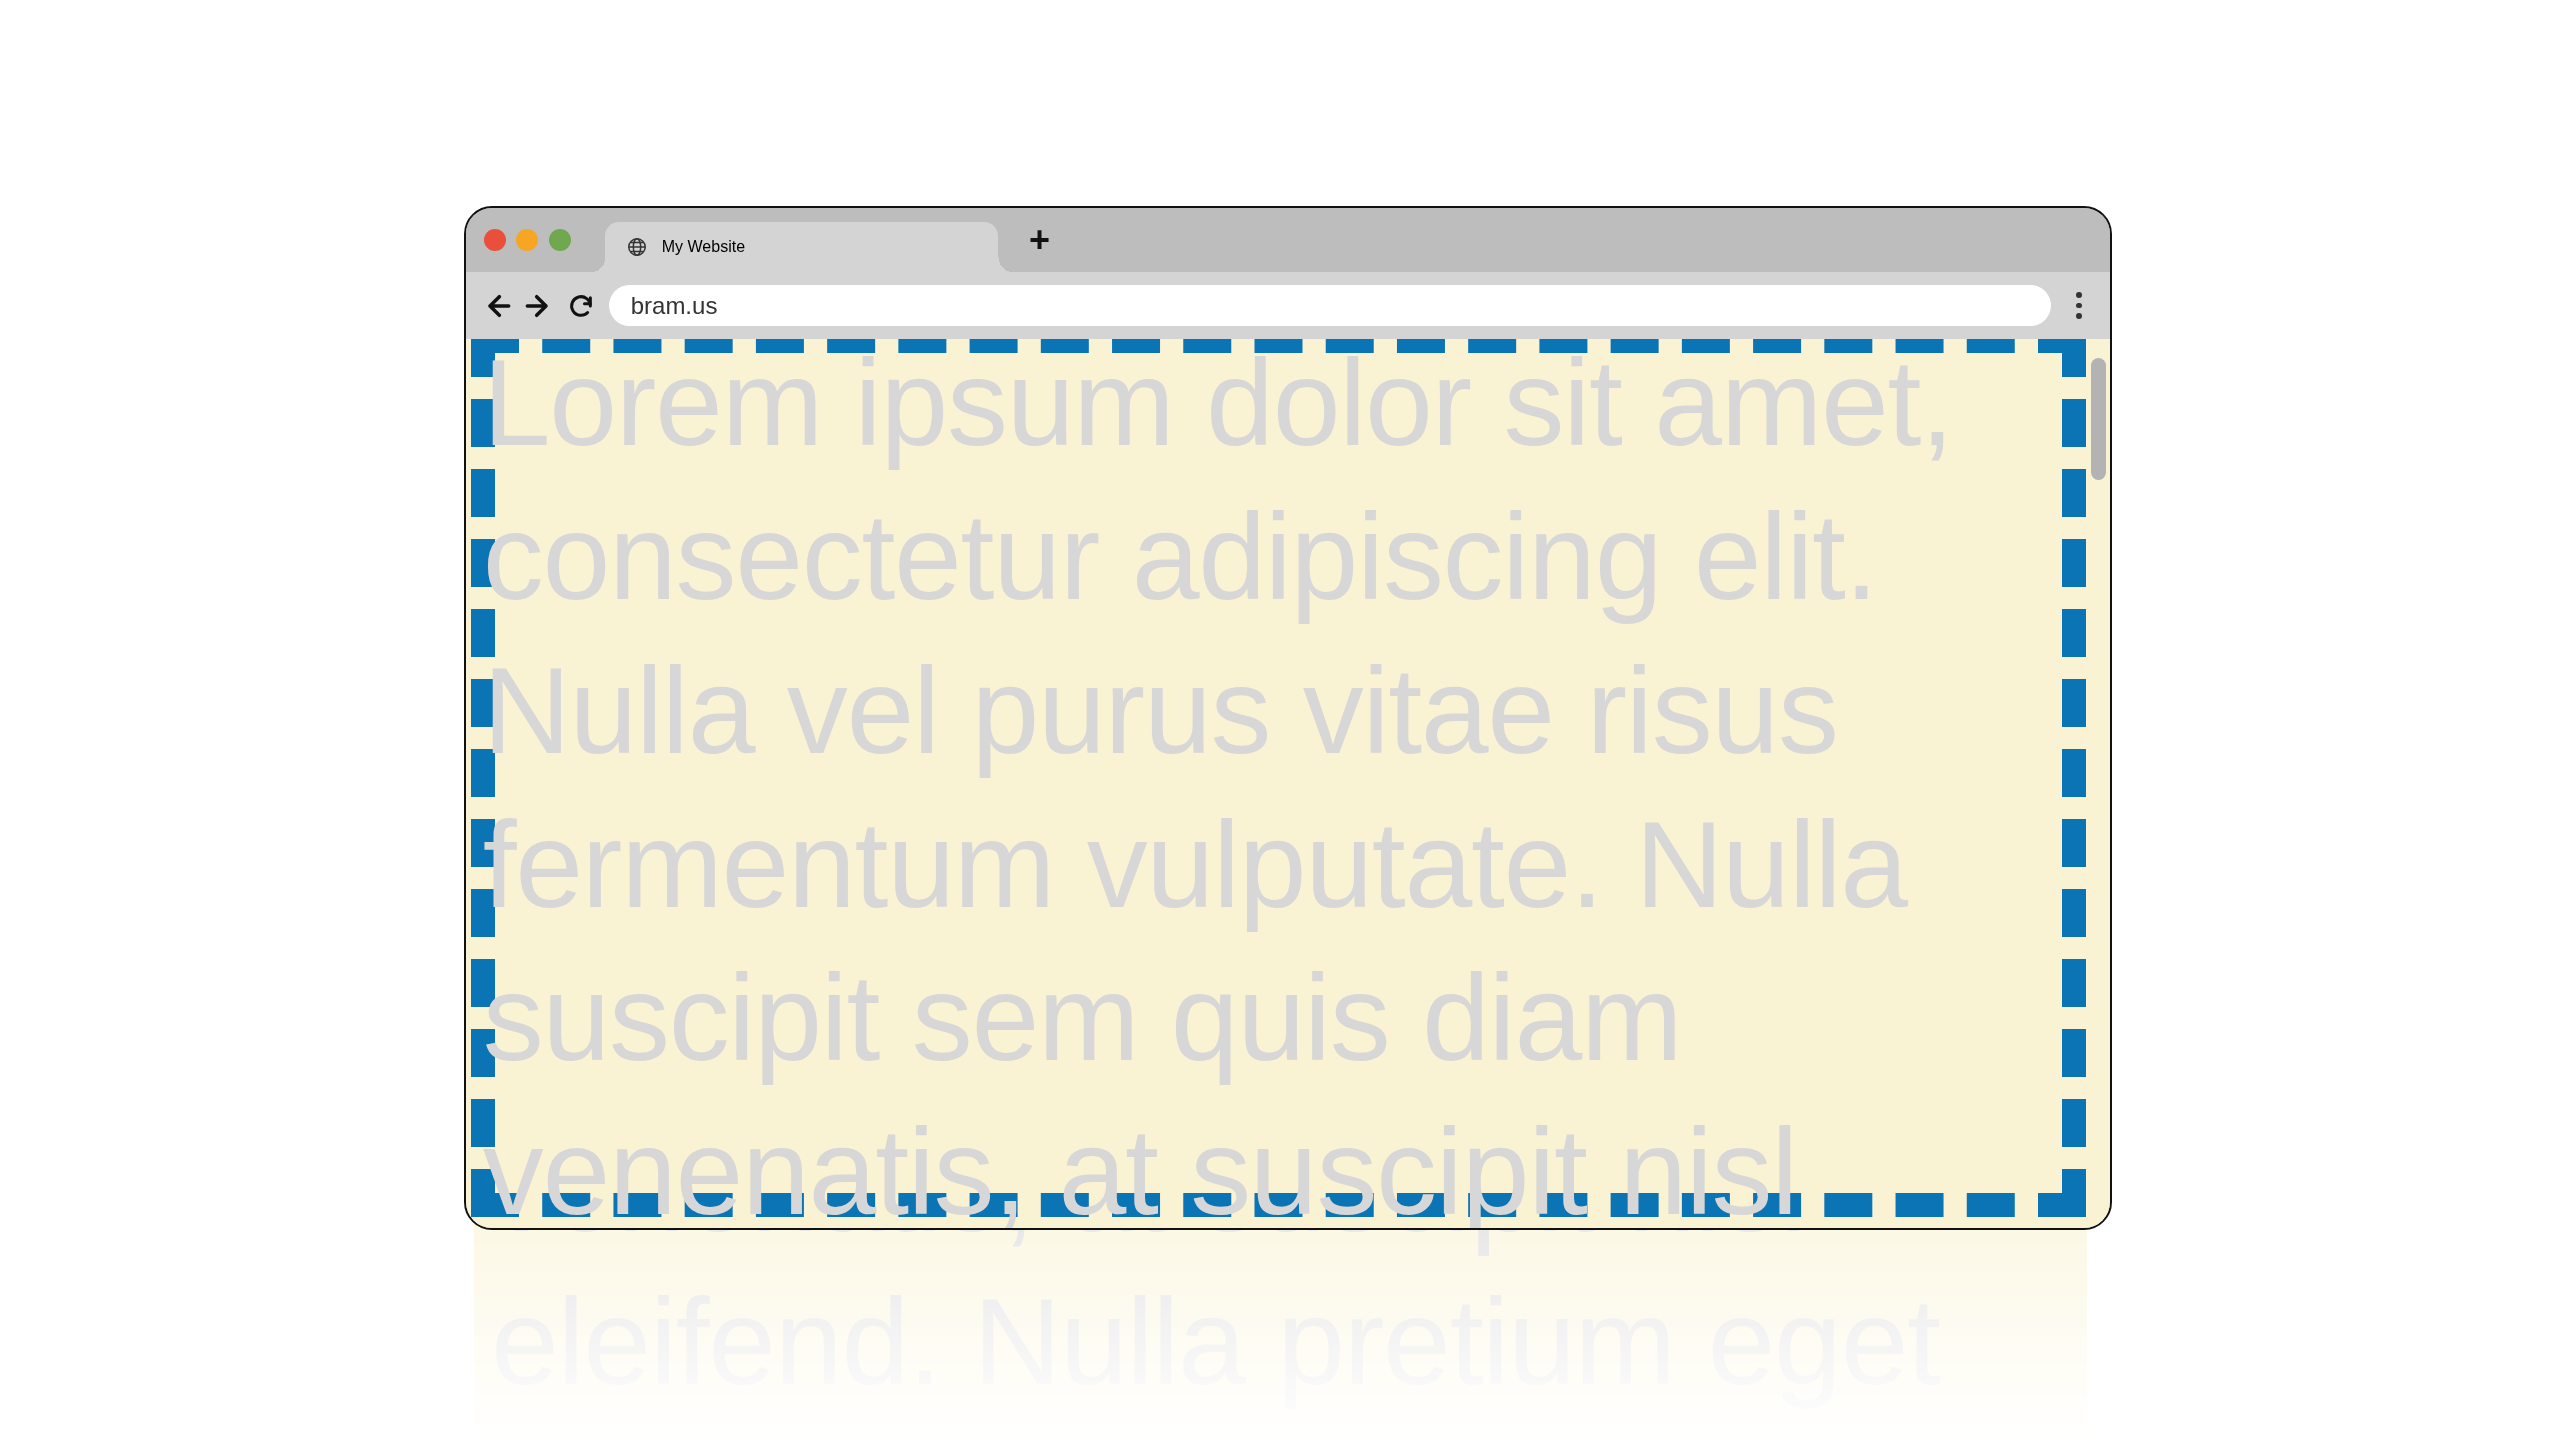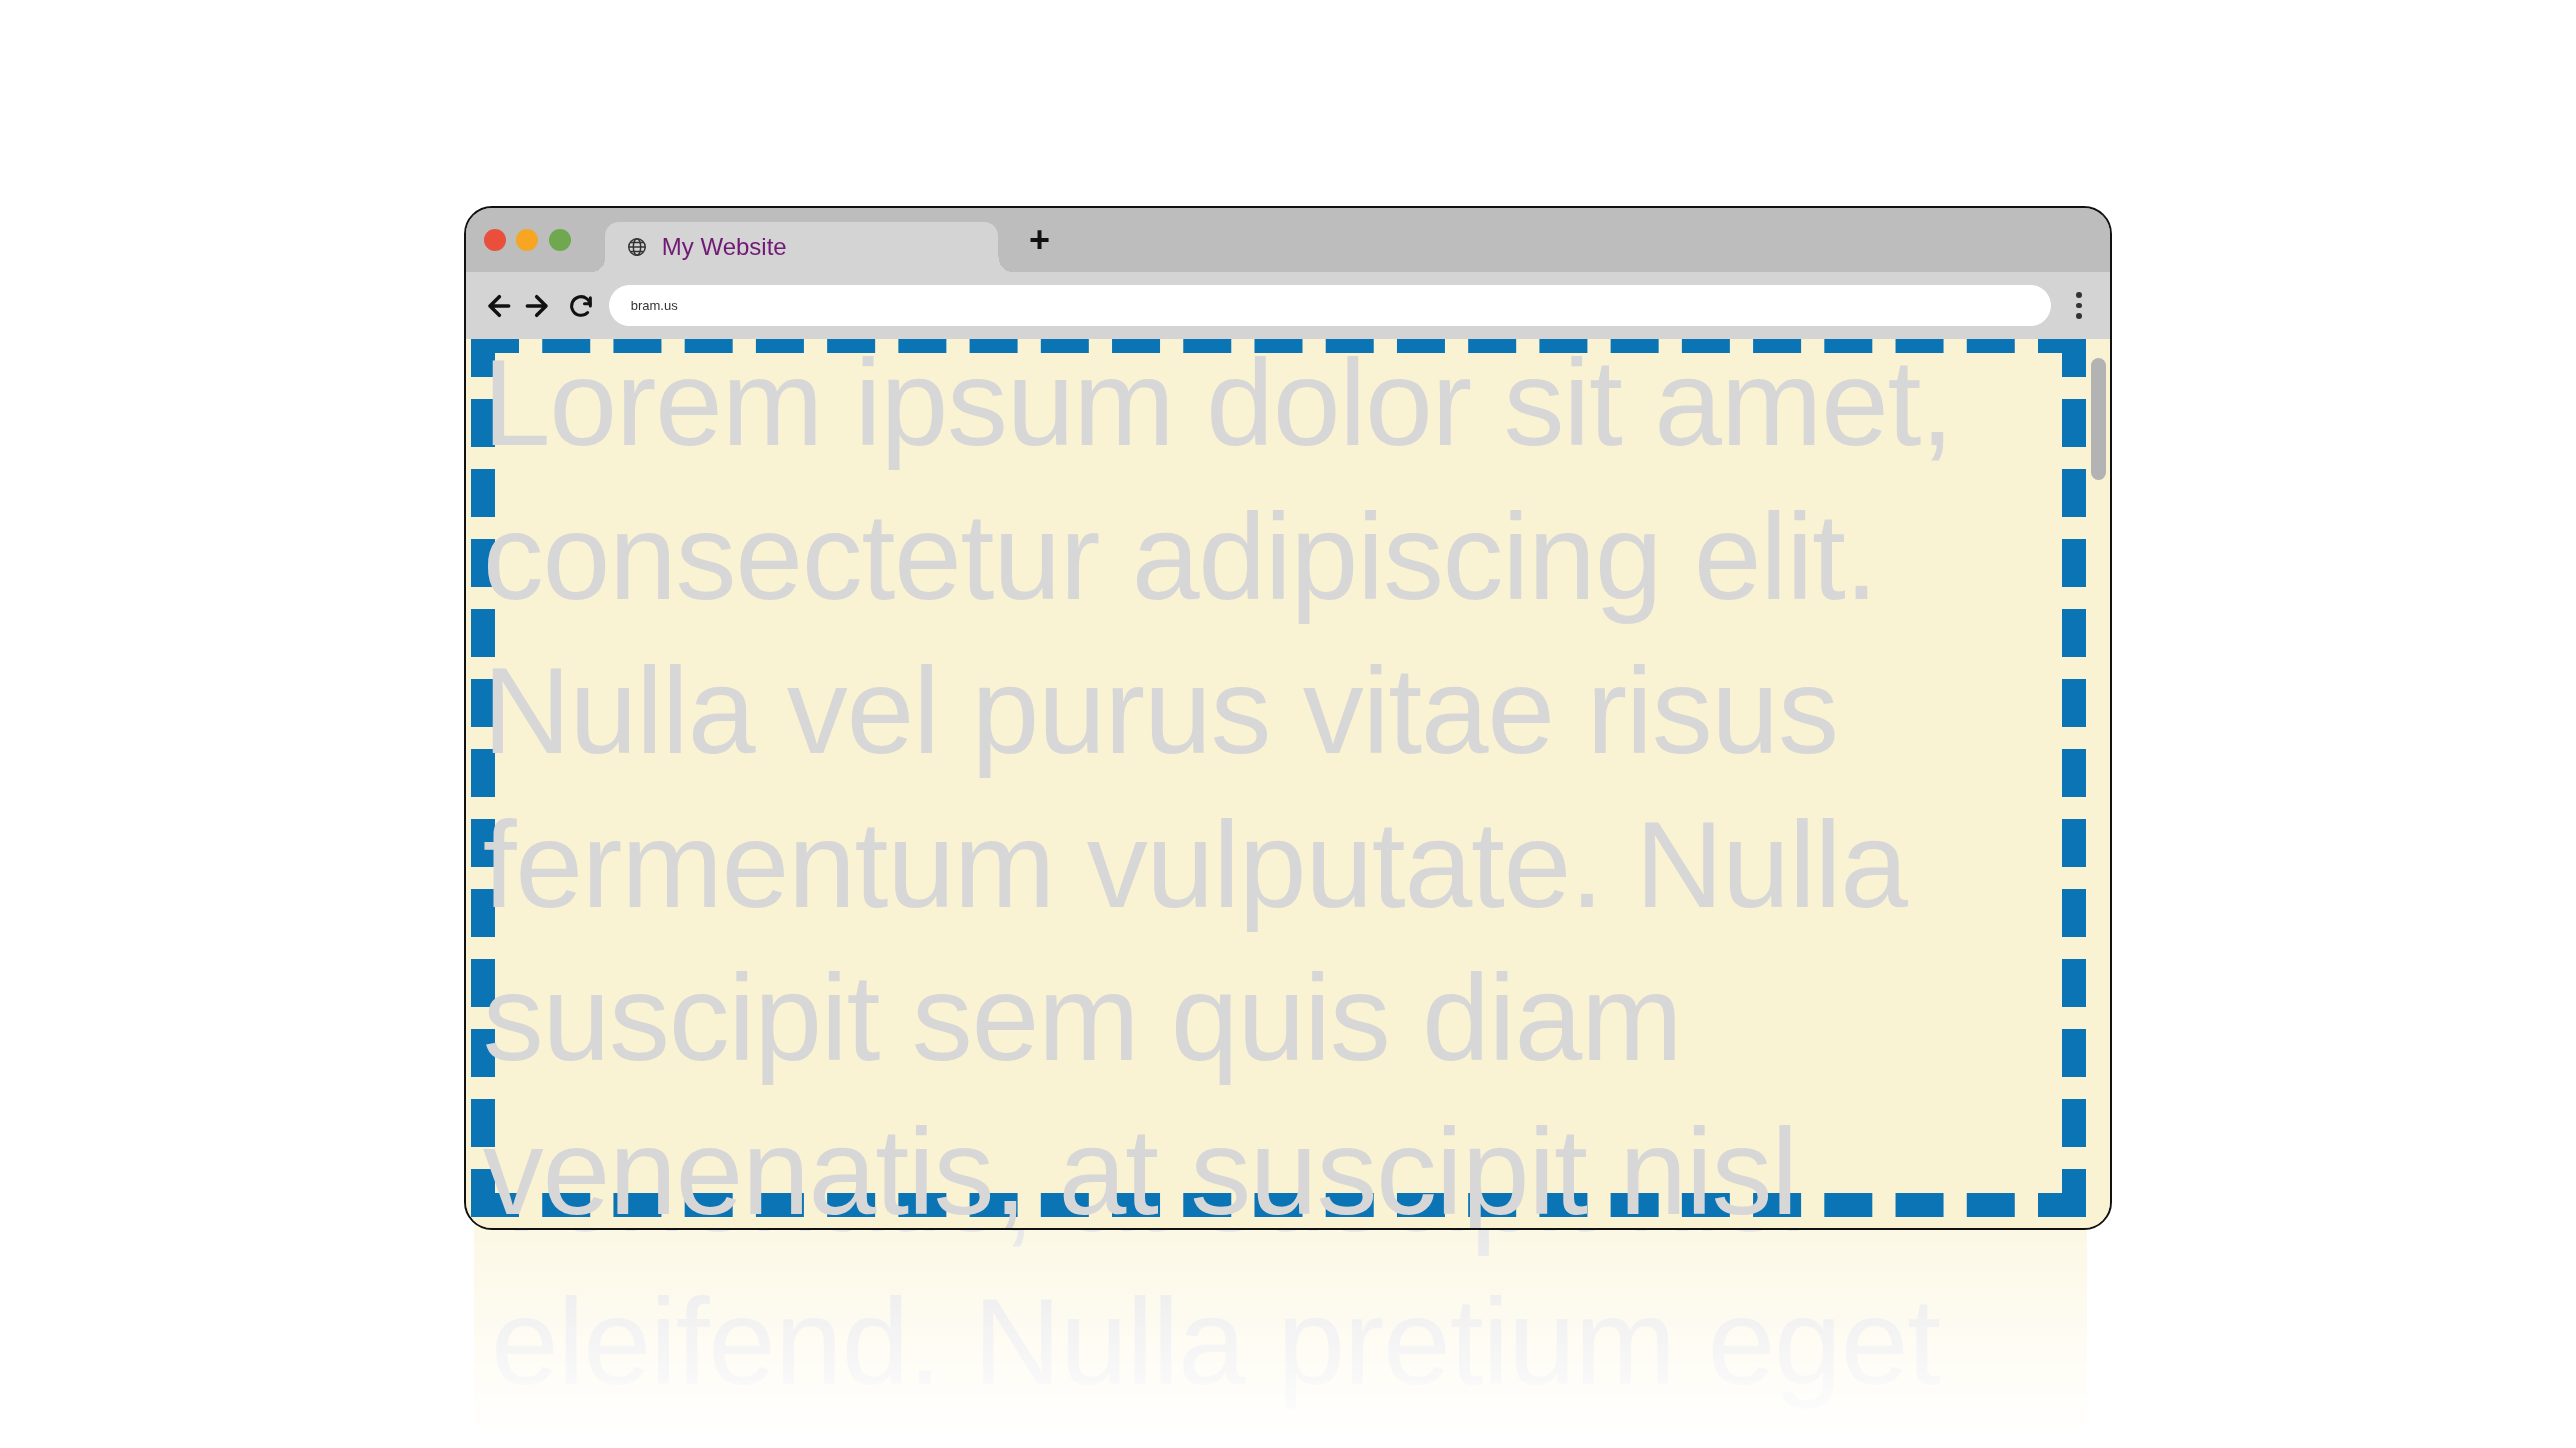--- a/index.html
+++ b/index.html
@@ -76,21 +76,21 @@
   .tab::before, .tab::after{
     content:"";
     position:absolute;
     bottom:0;
     width:15.5px;height:15.5px;
     background:#d4d4d4;
   }
   .tab::before{ left:-15.5px; -webkit-mask:radial-gradient(circle at 0 0,transparent 15.5px,#000 15.5px); mask:radial-gradient(circle at 0 0,transparent 15.5px,#000 15.5px);}
   .tab::after { right:-15.5px;-webkit-mask:radial-gradient(circle at 100% 0,transparent 15.5px,#000 15.5px); mask:radial-gradient(circle at 100% 0,transparent 15.5px,#000 15.5px);}
   .favicon { width:22px; height:22px; }
-  .tab-title { font-size: 24px; color:#701a75; }
+  .tab-title { font-size: 16px; color:#000000; }
   .newtab { margin-left: 19.3px; font-size: 36px; font-weight: 600; color:#111; line-height:1; }
 
   
   .toolbar {
     height: 67px;
     background: #d4d4d4;
     display:flex;
     align-items:center;
     padding: 0 16.7px;
     gap: 14px;
@@ -98,21 +98,21 @@
   .nav-icon { width:28px; height:28px; color:#111; }
   .nav-icon svg { width:100%; height:100%; display:block; }
   .omnibox {
     flex:1;
     height: 41px;
     background:#fff;
     border-radius: 20.6px;
     display:flex;
     align-items:center;
     padding: 0 22px;
-    font-size: 13px;
+    font-size: 24px;
     color:#333;
   }
   .kebab { width:28px; display:flex; flex-direction:column; align-items:center; gap:4.5px;}
   .kebab span{ width:5.8px;height:5.8px;border-radius:50%;background:#333;}
 
   
   .viewport {
     position: relative;
     height: calc(100% - 131px);
     background:#faf3d3;

